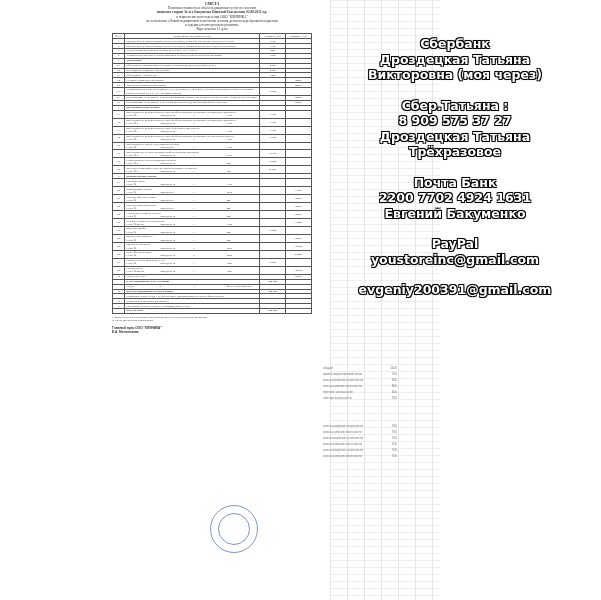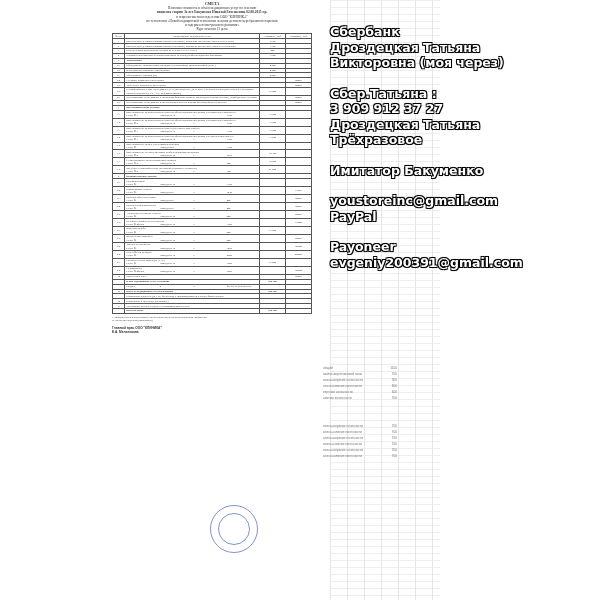--- a/index.html
+++ b/index.html
@@ -23,21 +23,21 @@
   td.name { width:142px; }
   td.p1, td.p2 { width:24px; text-align:center; }
   tr.section td.name { font-weight:bold; }
   tr.total td { font-weight:bold; }
   .sub { display:flex; gap:2px; }
   .sub span { flex:1; }
   .doc-footer { font-size:2.6px; margin-top:2px; line-height:3.4px; }
   .sign { margin-top:3px; font-family:"Liberation Sans", sans-serif; font-size:3.2px; font-weight:bold; line-height:4px; }
   .stamp { position:absolute; left:210px; top:505px; width:46px; height:46px; border-radius:50%; border:1.5px solid #4a66b8; opacity:0.7; }
   .stamp::after { content:""; position:absolute; left:7px; top:7px; width:30px; height:30px; border-radius:50%; border:0.8px solid #4a66b8; }
-  .overlay { position:absolute; left:330px; top:24px; width:250px; font-family:"DejaVu Sans", sans-serif; font-weight:bold; color:#fff;
+  .overlay { position:absolute; left:330px; top:36px; width:250px; text-align:center; font-family:"DejaVu Sans", sans-serif; font-weight:bold; color:#fff;
     text-shadow: -1px -1px 0 #000, 1px -1px 0 #000, -1px 1px 0 #000, 1px 1px 0 #000, 0 0 2px #000; }
   .overlay .line { font-size:12.5px; line-height:15.5px; white-space:nowrap; }
   .overlay .gap { height:15px; }
   .side-list { position:absolute; left:323px; font-family:"Liberation Sans", sans-serif; font-size:3.2px; color:#777; }
   .side-list .row { display:flex; height:6px; align-items:center; }
   .side-list .lbl { width:60px; }
   .side-list .val { width:14px; text-align:right; }
 </style>
 </head>
 <body>
@@ -592,24 +592,25 @@
       <span class="val">700</span>
     </div>
   </div>
 
 <div class="overlay" id="overlay">
     <div class="line">Сбербанк</div>
     <div class="line">Дроздецкая Татьяна</div>
     <div class="line">Викторовна (моя через)</div>
     <div class="gap"></div>
     <div class="line">Сбер.Татьяна :</div>
-    <div class="line">3 909 912 37 27</div>
+    <div class="line">8 909 575 37 27</div>
     <div class="line">Дроздецкая Татьяна</div>
     <div class="line">Трёхразовое</div>
     <div class="gap"></div>
-    <div class="line">Имитатор Бакуменко</div>
+    <div class="line">Почта Банк</div>
+    <div class="line">2200 7702 4924 1631</div>
+    <div class="line">Евгений Бакуменко</div>
     <div class="gap"></div>
+    <div class="line">PayPal</div>
     <div class="line">youstoreinc@gmail.com</div>
-    <div class="line">PayPal</div>
     <div class="gap"></div>
-    <div class="line">Payoneer</div>
     <div class="line">evgeniy200391@gmail.com</div>
   </div>
 
 </body></html>

